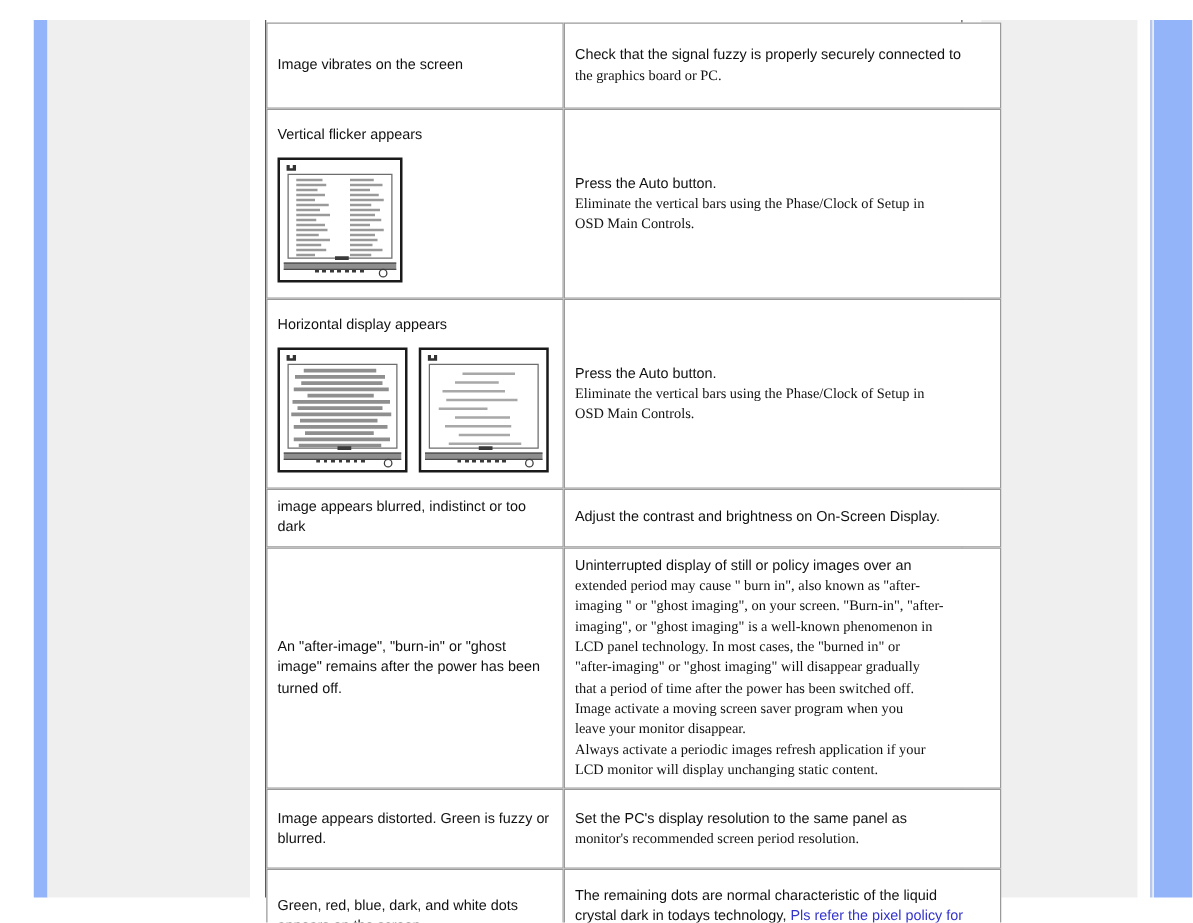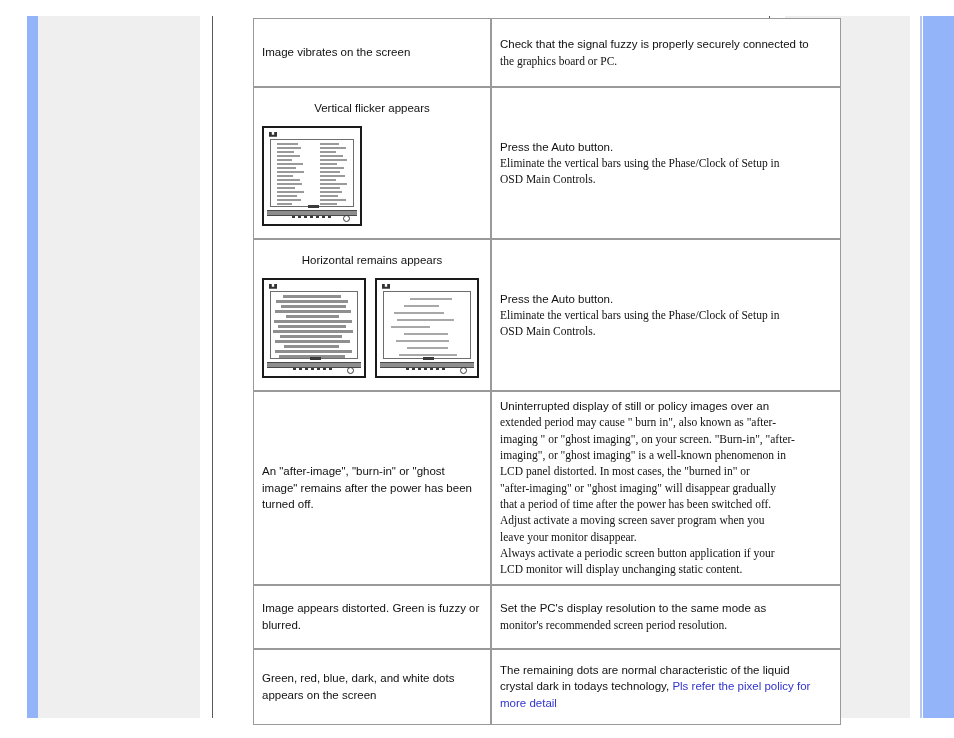--- a/index.html
+++ b/index.html
@@ -61,21 +61,20 @@
   .content-area {
     position: absolute;
     left: 212px;
     top: 16px;
     width: 558px;
     height: 702px;
     background: #ffffff;
     border-left: 1px solid #5a5a5a;
     border-right: 1px solid #5a5a5a;
     box-sizing: border-box;
-    padding-left: 40px;
   }
   table.faq-table {
     border-collapse: separate;
     border-spacing: 0;
     width: 556px;
     margin: 2px 0 0 0;
     table-layout: fixed;
   }
   table.faq-table td {
     border: 1px solid #9a9a9a;
@@ -96,21 +95,20 @@
     padding-left: 34px;
     padding-right: 10px;
   }
   td.sol-top {
     vertical-align: top;
     padding-top: 9px;
   }
   td.sym-top {
     vertical-align: top;
     padding-top: 5px;
-    text-align: center;
   }
   .cell-text { display: block; }
   .cell-text + .cell-text { margin-top: 0; font-family: Liberation Serif, serif; }
   a.pixel-link {
     color: #3333cc;
     text-decoration: none;
   }
 
   
   .thumb-row {
@@ -281,21 +279,21 @@
         </td>
         <td class="sol-cell">
           <span class="cell-text">Press the Auto button.</span>
           <span class="cell-text">Eliminate the vertical bars using the Phase/Clock of Setup in</span>
           <span class="cell-text">OSD Main Controls.</span>
         </td>
       </tr>
 
       <tr>
         <td class="sym-cell sym-top" style="height:138px">
-          <span class="cell-text">Horizontal remains appears</span>
+          <span class="cell-text">Horizontal display appears</span>
           <div class="thumb-row">
             <div class="monitor wide">
               <div class="mon-topbar"></div>
               <div class="mon-screen">
                 <div class="hlines">
                   <div class="hline" style="width:72%;margin-left:12%"></div>
                   <div class="hline" style="width:88%;margin-left:4%"></div>
                   <div class="hline" style="width:80%;margin-left:10%"></div>
                   <div class="hline" style="width:94%;margin-left:2%"></div>
                   <div class="hline" style="width:66%;margin-left:16%"></div>
@@ -342,46 +340,54 @@
             </div>
           </div>
         </td>
         <td class="sol-cell">
           <span class="cell-text">Press the Auto button.</span>
           <span class="cell-text">Eliminate the vertical bars using the Phase/Clock of Setup in</span>
           <span class="cell-text">OSD Main Controls.</span>
         </td>
       </tr>
 
+      <tr>
+        <td class="sym-cell sym-top" style="height:30px">
+          <span class="cell-text">image appears blurred, indistinct or too dark</span>
+        </td>
+        <td class="sol-cell sol-top">
+          <span class="cell-text">Adjust the contrast and brightness on On-Screen Display.</span>
+        </td>
+      </tr>
 
       <tr>
         <td class="sym-cell" style="height:155px">
           <span class="cell-text">An "after-image", "burn-in" or "ghost image" remains after the power has been turned off.</span>
         </td>
         <td class="sol-cell sol-top">
           <span class="cell-text">Uninterrupted display of still or policy images over an</span>
           <span class="cell-text">extended period may cause " burn in", also known as "after-</span>
           <span class="cell-text">imaging " or "ghost imaging", on your screen. "Burn-in", "after-</span>
           <span class="cell-text">imaging", or "ghost imaging" is a well-known phenomenon in</span>
-          <span class="cell-text">LCD panel distorted. In most cases, the "burned in" or</span>
+          <span class="cell-text">LCD panel technology. In most cases, the "burned in" or</span>
           <span class="cell-text">"after-imaging" or "ghost imaging" will disappear gradually</span>
           <span class="cell-text">that a period of time after the power has been switched off.</span>
-          <span class="cell-text">Adjust activate a moving screen saver program when you</span>
+          <span class="cell-text">Image activate a moving screen saver program when you</span>
           <span class="cell-text">leave your monitor disappear.</span>
-          <span class="cell-text">Always activate a periodic screen button application if your</span>
+          <span class="cell-text">Always activate a periodic images refresh application if your</span>
           <span class="cell-text">LCD monitor will display unchanging static content.</span>
         </td>
       </tr>
 
       <tr>
         <td class="sym-cell" style="height:50px">
           <span class="cell-text">Image appears distorted. Green   is fuzzy or blurred.</span>
         </td>
         <td class="sol-cell sol-top">
-          <span class="cell-text">Set the PC's display resolution to the same mode as</span>
+          <span class="cell-text">Set the PC's display resolution to the same panel as</span>
           <span class="cell-text">monitor's recommended screen period resolution.</span>
         </td>
       </tr>
 
       <tr>
         <td class="sym-cell" style="height:62px">
           <span class="cell-text">Green, red, blue, dark, and white dots appears on the screen</span>
         </td>
         <td class="sol-cell sol-top">
           <span class="cell-text">The remaining dots are normal characteristic of the liquid</span>

